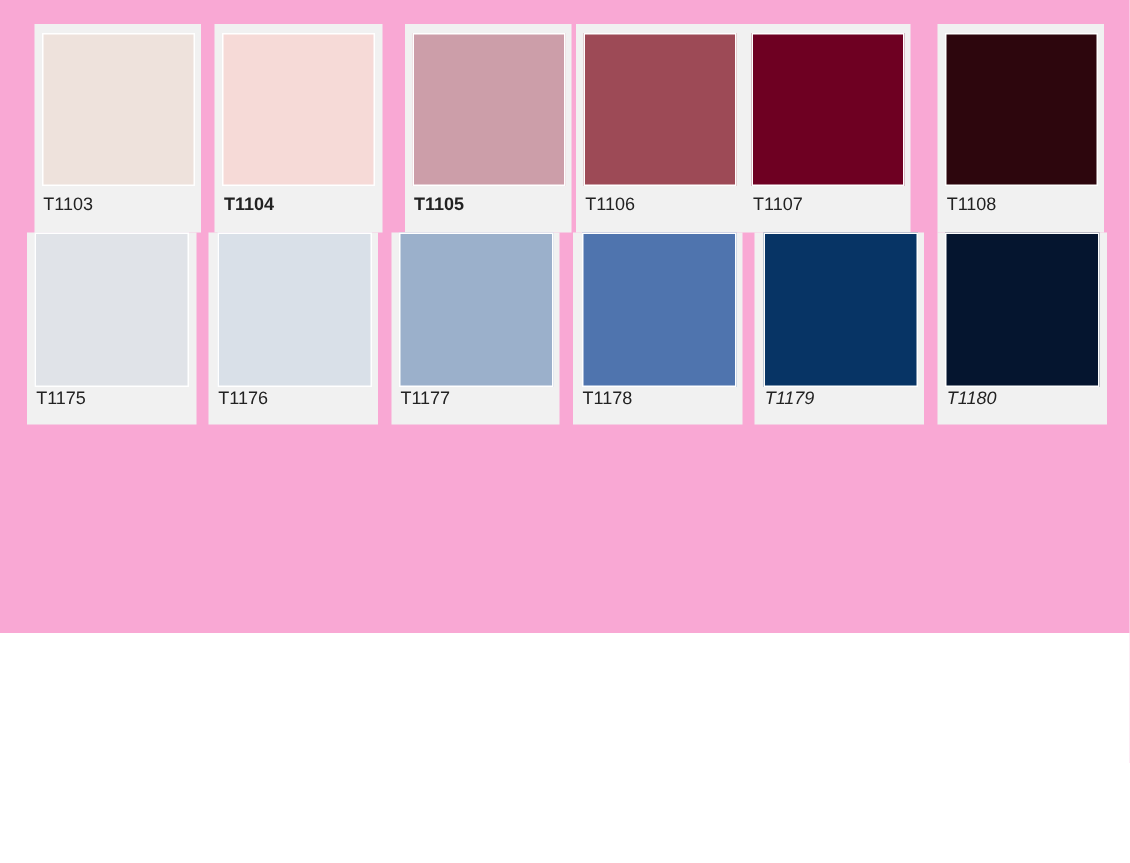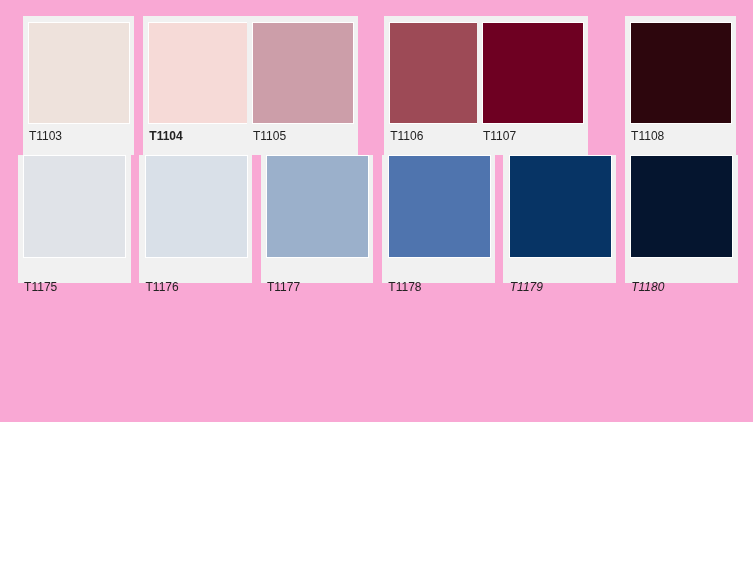--- a/index.html
+++ b/index.html
@@ -44,29 +44,29 @@
     transform: translateZ(0);
   }
 
   
   .row-1 .swatch-card { top: 16.3px; width: 111.3px; height: 139px; }
   .row-1 .colour-chip { left: 4.9px;  top: 5.8px;  width: 100.2px;  height: 99.8px; }
   .row-1 .swatch-code { left: 6px;    top: 112.5px; }
 
   .row-1 .col-1 { left: 22.90px; }
   .row-1 .col-2 { left: 143.34px; font-weight: bold; }
-  .row-1 .col-3 { left: 247px; }
+  .row-1 .col-3 { left: 270px; font-weight: bold; }
   .row-1 .col-4 { left: 384.22px; text-align: right; }
-  .row-1 .col-5 { left: 477px; }
+  .row-1 .col-5 { left: 496px; }
   .row-1 .col-6 { left: 625.10px; text-align: center; }
 
   
   .row-2 .swatch-card { top: 154.8px; width: 112.8px; height: 128.2px; }
   .row-2 .colour-chip { left: 5.6px;  top: 0px;    width: 101.0px; height: 100.8px; }
-  .row-2 .swatch-code { left: 6.3px;  top: 125px; text-align: center; }
+  .row-2 .swatch-code { left: 6.3px;  top: 103px; text-align: center; }
 
   .row-2 .col-1 { left: 17.80px; }
   .row-2 .col-2 { left: 139.22px; }
   .row-2 .col-3 { left: 260.64px; }
   .row-2 .col-4 { left: 382.06px; }
   .row-2 .col-5 { left: 503.48px; font-style: italic; }
   .row-2 .col-6 { left: 624.90px; font-style: italic; }
 
   
   .chip-t1103 { background: #eee2dc; }

